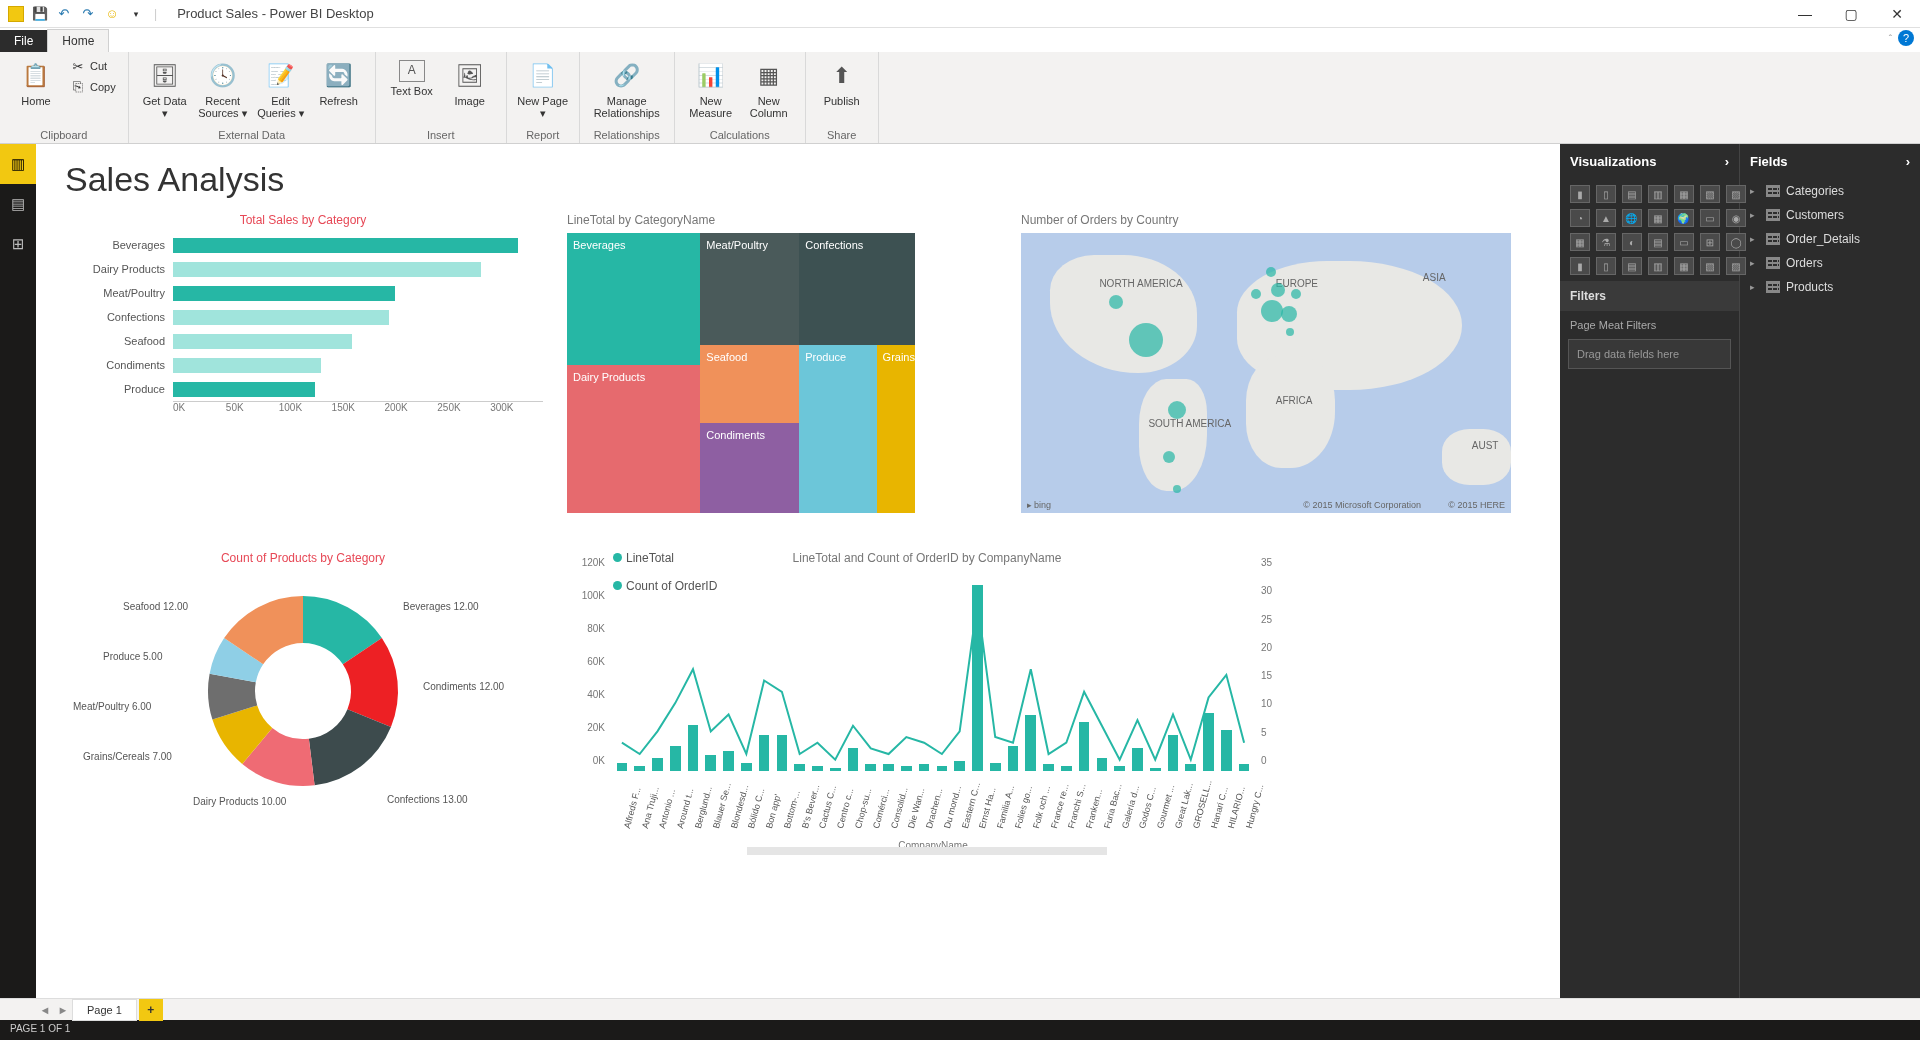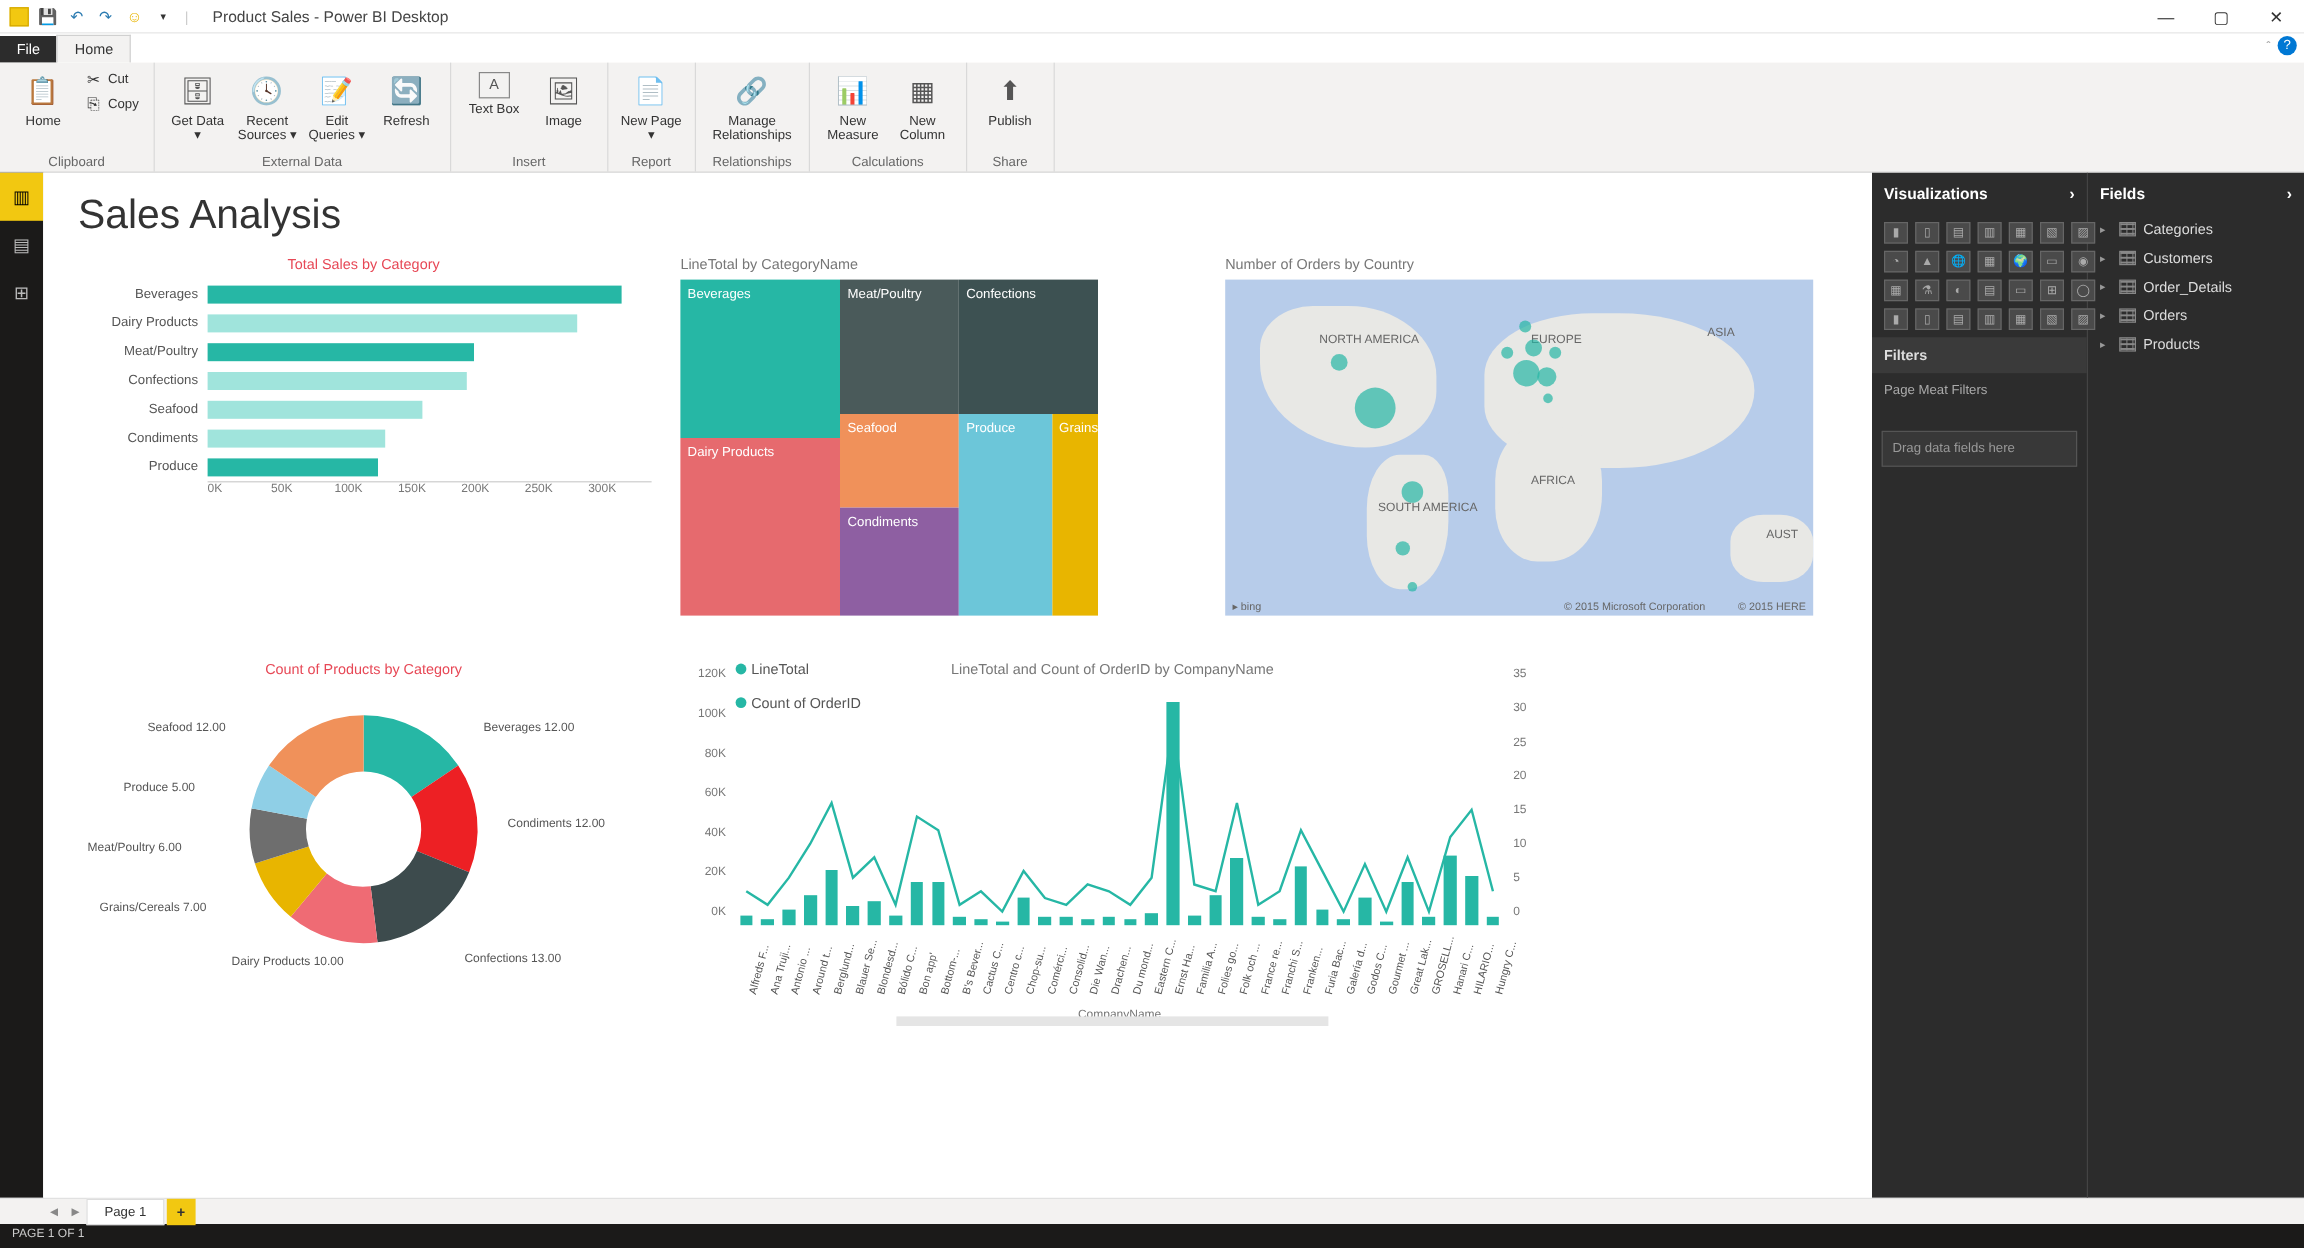--- a/index.html
+++ b/index.html
@@ -85,21 +85,21 @@
 .combo .hscroll { position:absolute; left:180px; right:180px; bottom:-4px; height:8px; background:#e5e5e5; }
 
 
 .right-panes { display:flex; background:#2c2c2c; }
 .pane { width:180px; color:#ddd; }
 .pane-header { display:flex; align-items:center; justify-content:space-between; padding:10px 10px; font-size:13px; font-weight:600; color:#fff; }
 .viz-grid { display:grid; grid-template-columns:repeat(7,20px); gap:6px 6px; padding:6px 10px; }
 .viz-grid div { width:20px; height:18px; background:#4a4a4a; border:1px solid #666; cursor:pointer; display:flex; align-items:center; justify-content:center; font-size:10px; color:#aaa; }
 .filters-head { background:#3a3a3a; padding:8px 10px; font-size:12px; font-weight:600; }
 .filters-sub { padding:8px 10px; font-size:11px; color:#aaa; }
-.filters-drop { margin:20px 8px; padding:8px; background:#383838; border:1px solid #555; font-size:11px; color:#999; }
+.filters-drop { margin:0 8px; padding:8px; background:#383838; border:1px solid #555; font-size:11px; color:#999; }
 .field-row { display:flex; align-items:center; gap:6px; padding:5px 10px; font-size:12px; cursor:pointer; }
 .field-row .caret { font-size:9px; color:#999; width:10px; }
 .field-row .tbl-ico { width:14px; height:12px; background:linear-gradient(#888 2px,transparent 2px),linear-gradient(90deg,#888 1px,transparent 1px); background-size:100% 4px,5px 100%; border:1px solid #888; }
 
 
 .page-tabs { height:22px; background:#f3f2f1; border-top:1px solid #ddd; display:flex; align-items:center; padding-left:36px; }
 .page-tabs .nav { width:18px; text-align:center; color:#888; cursor:pointer; font-size:11px; }
 .page-tabs .ptab { padding:4px 14px; font-size:11px; border:1px solid #ddd; background:#fff; cursor:pointer; }
 .page-tabs .add { width:24px; height:22px; background:#f2c811; color:#333; display:flex; align-items:center; justify-content:center; font-weight:bold; cursor:pointer; margin-left:2px; }
 

